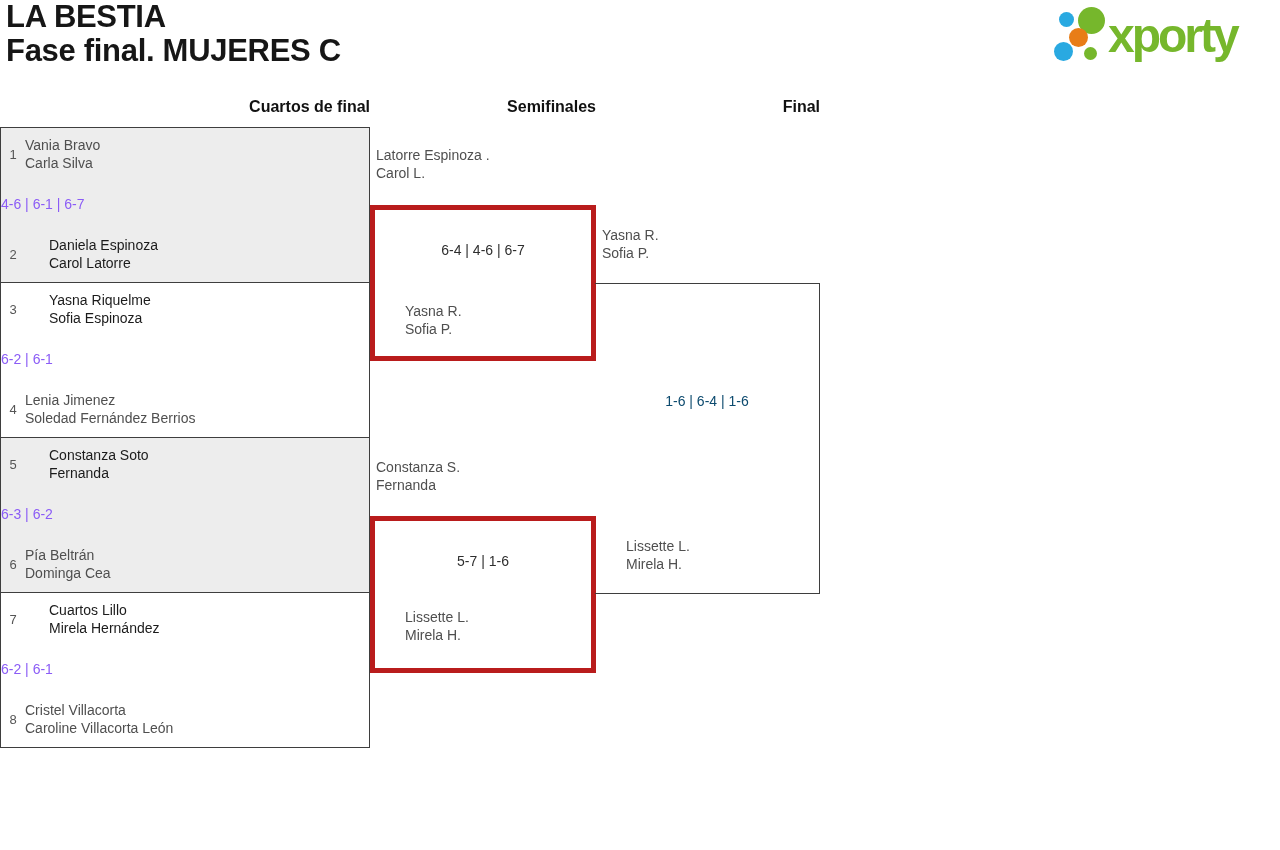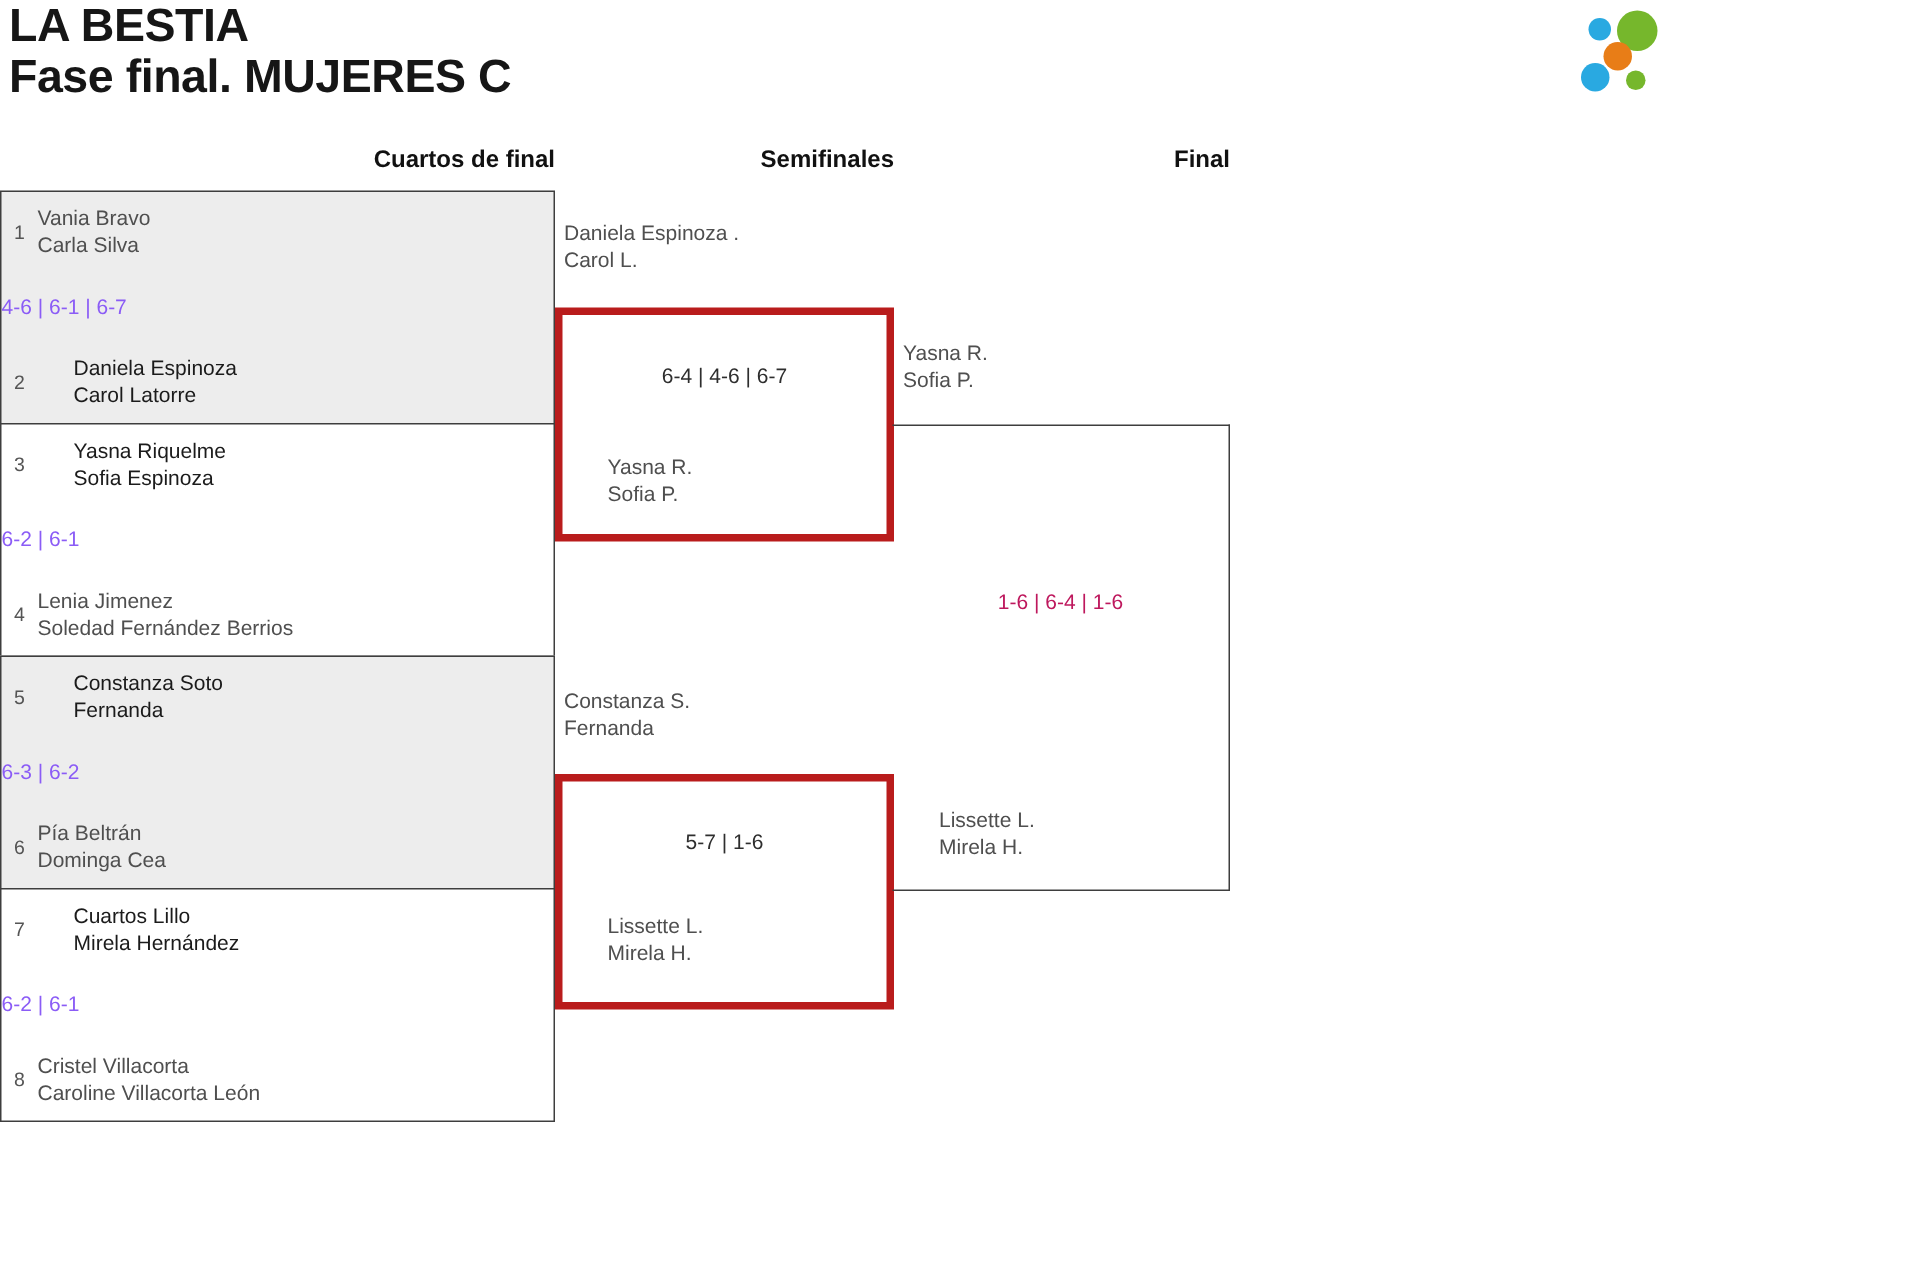--- a/index.html
+++ b/index.html
@@ -62,21 +62,21 @@
   .box-winner{
     position:absolute;left:6px;bottom:18px;
     font-size:14px;line-height:18px;color:#4f4f4f;
   }
   .sf2 .box-winner{bottom:24px;}
   .box-winner span{display:block;}
   .final-box{
     position:absolute;left:595px;top:283px;width:225px;height:311px;
     box-sizing:border-box;border:1px solid #3e3e3e;border-left:none;
   }
-  .final-score{position:absolute;top:109px;left:0;right:0;text-align:center;font-size:14px;color:#be185d;}
+  .final-score{position:absolute;top:109px;left:0;right:0;text-align:center;font-size:14px;color:#0c4a6e;}
   
   .float-label{
     position:absolute;font-size:14px;line-height:18px;color:#4f4f4f;white-space:nowrap;
   }
   .float-label span{display:block;}
   .lbl-sf1-top{left:376px;top:146px;}
   .lbl-sf2-top{left:376px;top:458px;}
   .lbl-final-top{left:602px;top:226px;}
   .lbl-final-winner{left:602px;top:537px;}
 </style>
@@ -89,20 +89,21 @@
     <span>LA BESTIA</span>
     <span>Fase final. MUJERES C</span>
   </div>
 
   <div class="logo">
     <span class="dot dot-blue-small" style="background-color: rgb(41, 169, 225);"></span>
     <span class="dot dot-green-big" style="background-color: rgb(118, 183, 44);"></span>
     <span class="dot dot-orange" style="background-color: rgb(232, 125, 23);"></span>
     <span class="dot dot-blue-big" style="background-color: rgb(41, 169, 225);"></span>
     <span class="dot dot-green-small" style="background-color: rgb(118, 183, 44);"></span>
+    <span class="wordmark" style="color: rgb(118, 183, 44);">xporty</span>
   </div>
 
   <div class="round-header rh-qf">Cuartos de final</div>
   <div class="round-header rh-sf">Semifinales</div>
   <div class="round-header rh-f">Final</div>
 
   <div class="qf-col">
 
     <div class="qf-box bg-gray first">
       <div class="team-row">
@@ -172,21 +173,21 @@
         <span class="names">
           <span>Cristel Villacorta</span>
           <span>Caroline Villacorta León</span>
         </span>
       </div>
     </div>
 
   </div>
 
   <div class="float-label lbl-sf1-top">
-    <span>Daniela Espinoza .</span>
+    <span>Latorre Espinoza .</span>
     <span>Carol L.</span>
   </div>
   <div class="sf-box sf1">
     <div class="sf-score">6-4 | 4-6 | 6-7</div>
     <div class="box-winner winner">
       <span>Yasna R.</span>
       <span>Sofia P.</span>
     </div>
   </div>
 

